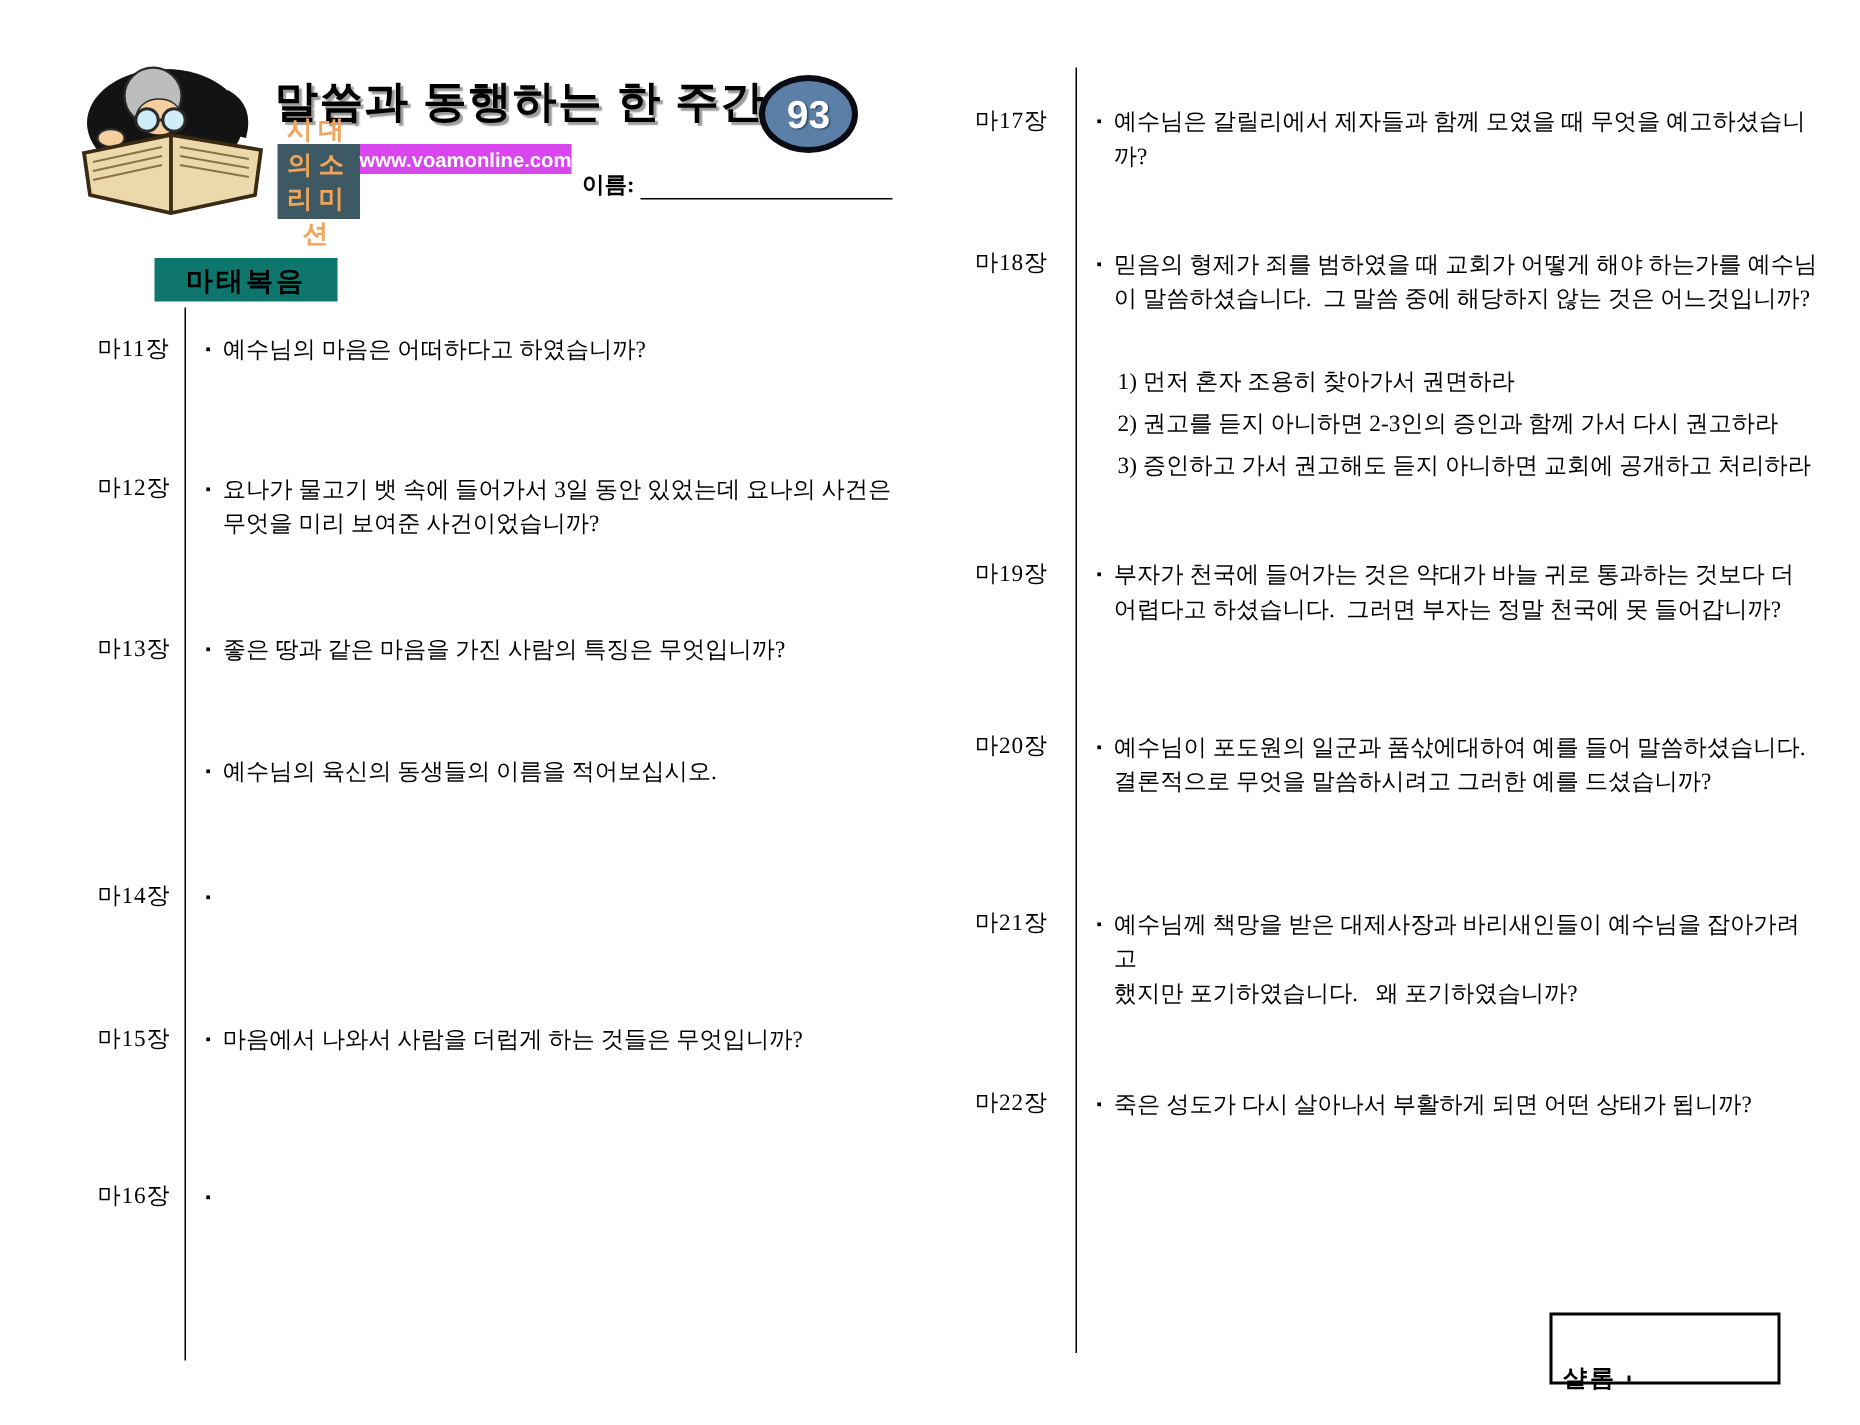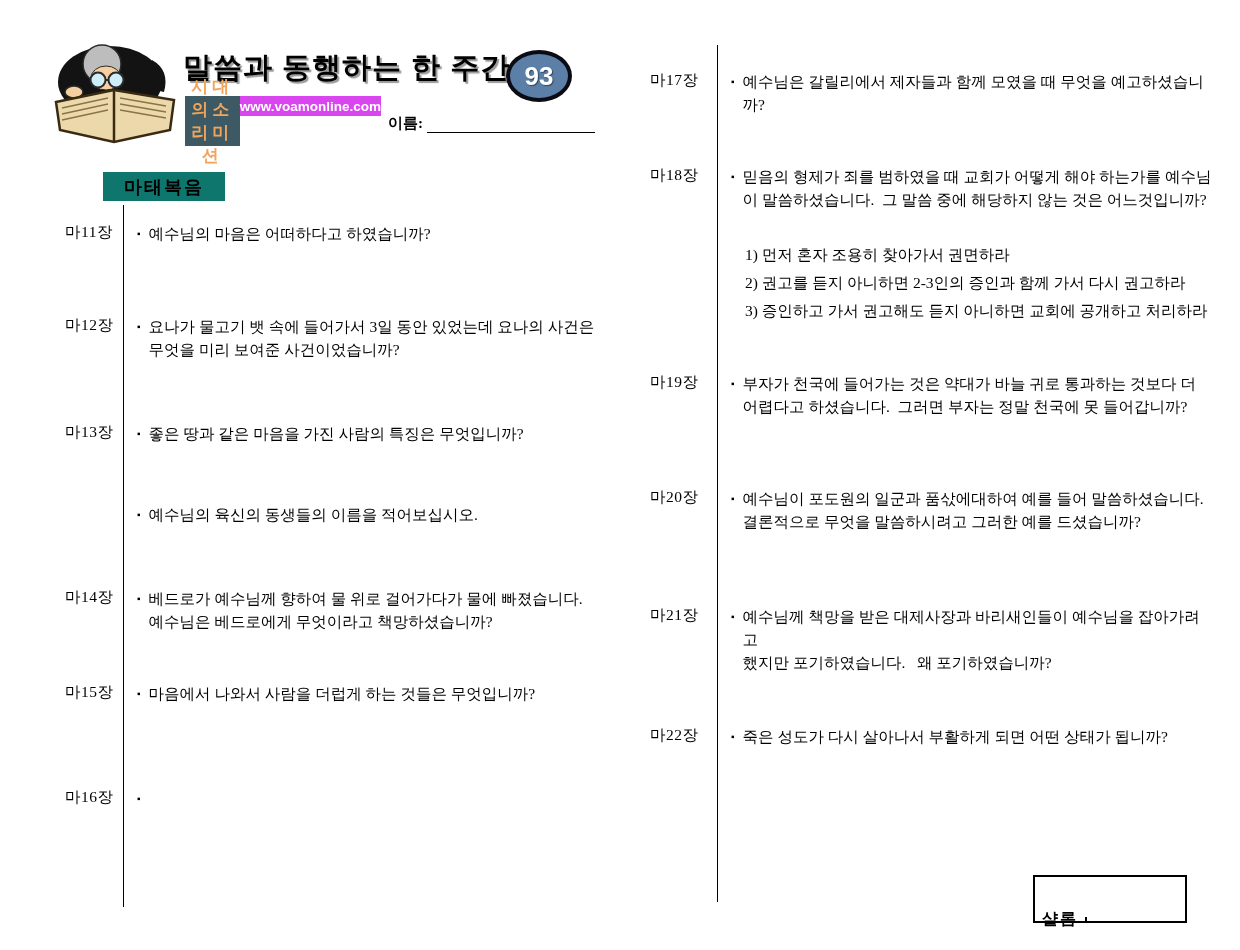--- a/index.html
+++ b/index.html
@@ -139,22 +139,20 @@
     <span class="qbody">
         <span class="bullet">▪</span>
         <span class="q-text">예수님의 육신의 동생들의 이름을 적어보십시오.</span>
       </span>
   </div>
 
   <div class="qrow" style="top:587px">
     <span class="chapter">마14장</span>
     <span class="qbody">
         <span class="bullet">▪</span>
-        <span class="q-text">베드로가 예수님께 향하여 물 위로 걸어가다가 물에 빠졌습니다.
-예수님은 베드로에게 무엇이라고 책망하셨습니까?</span>
       </span>
   </div>
 
   <div class="qrow" style="top:682px">
     <span class="chapter">마15장</span>
     <span class="qbody">
         <span class="bullet">▪</span>
         <span class="q-text">마음에서 나와서 사람을 더럽게 하는 것들은 무엇입니까?</span>
       </span>
   </div>

